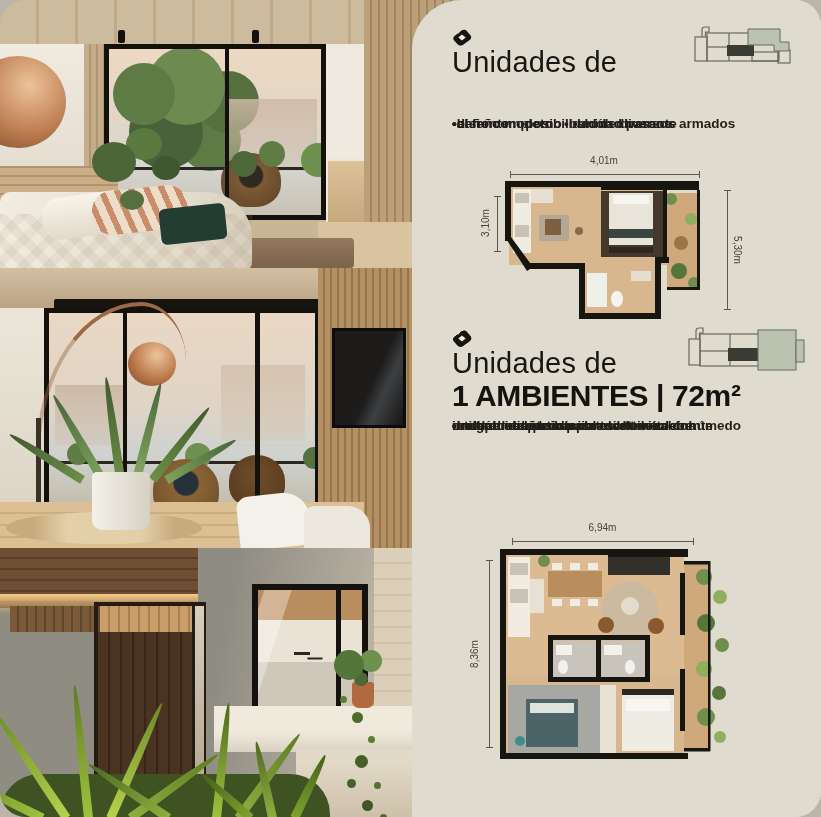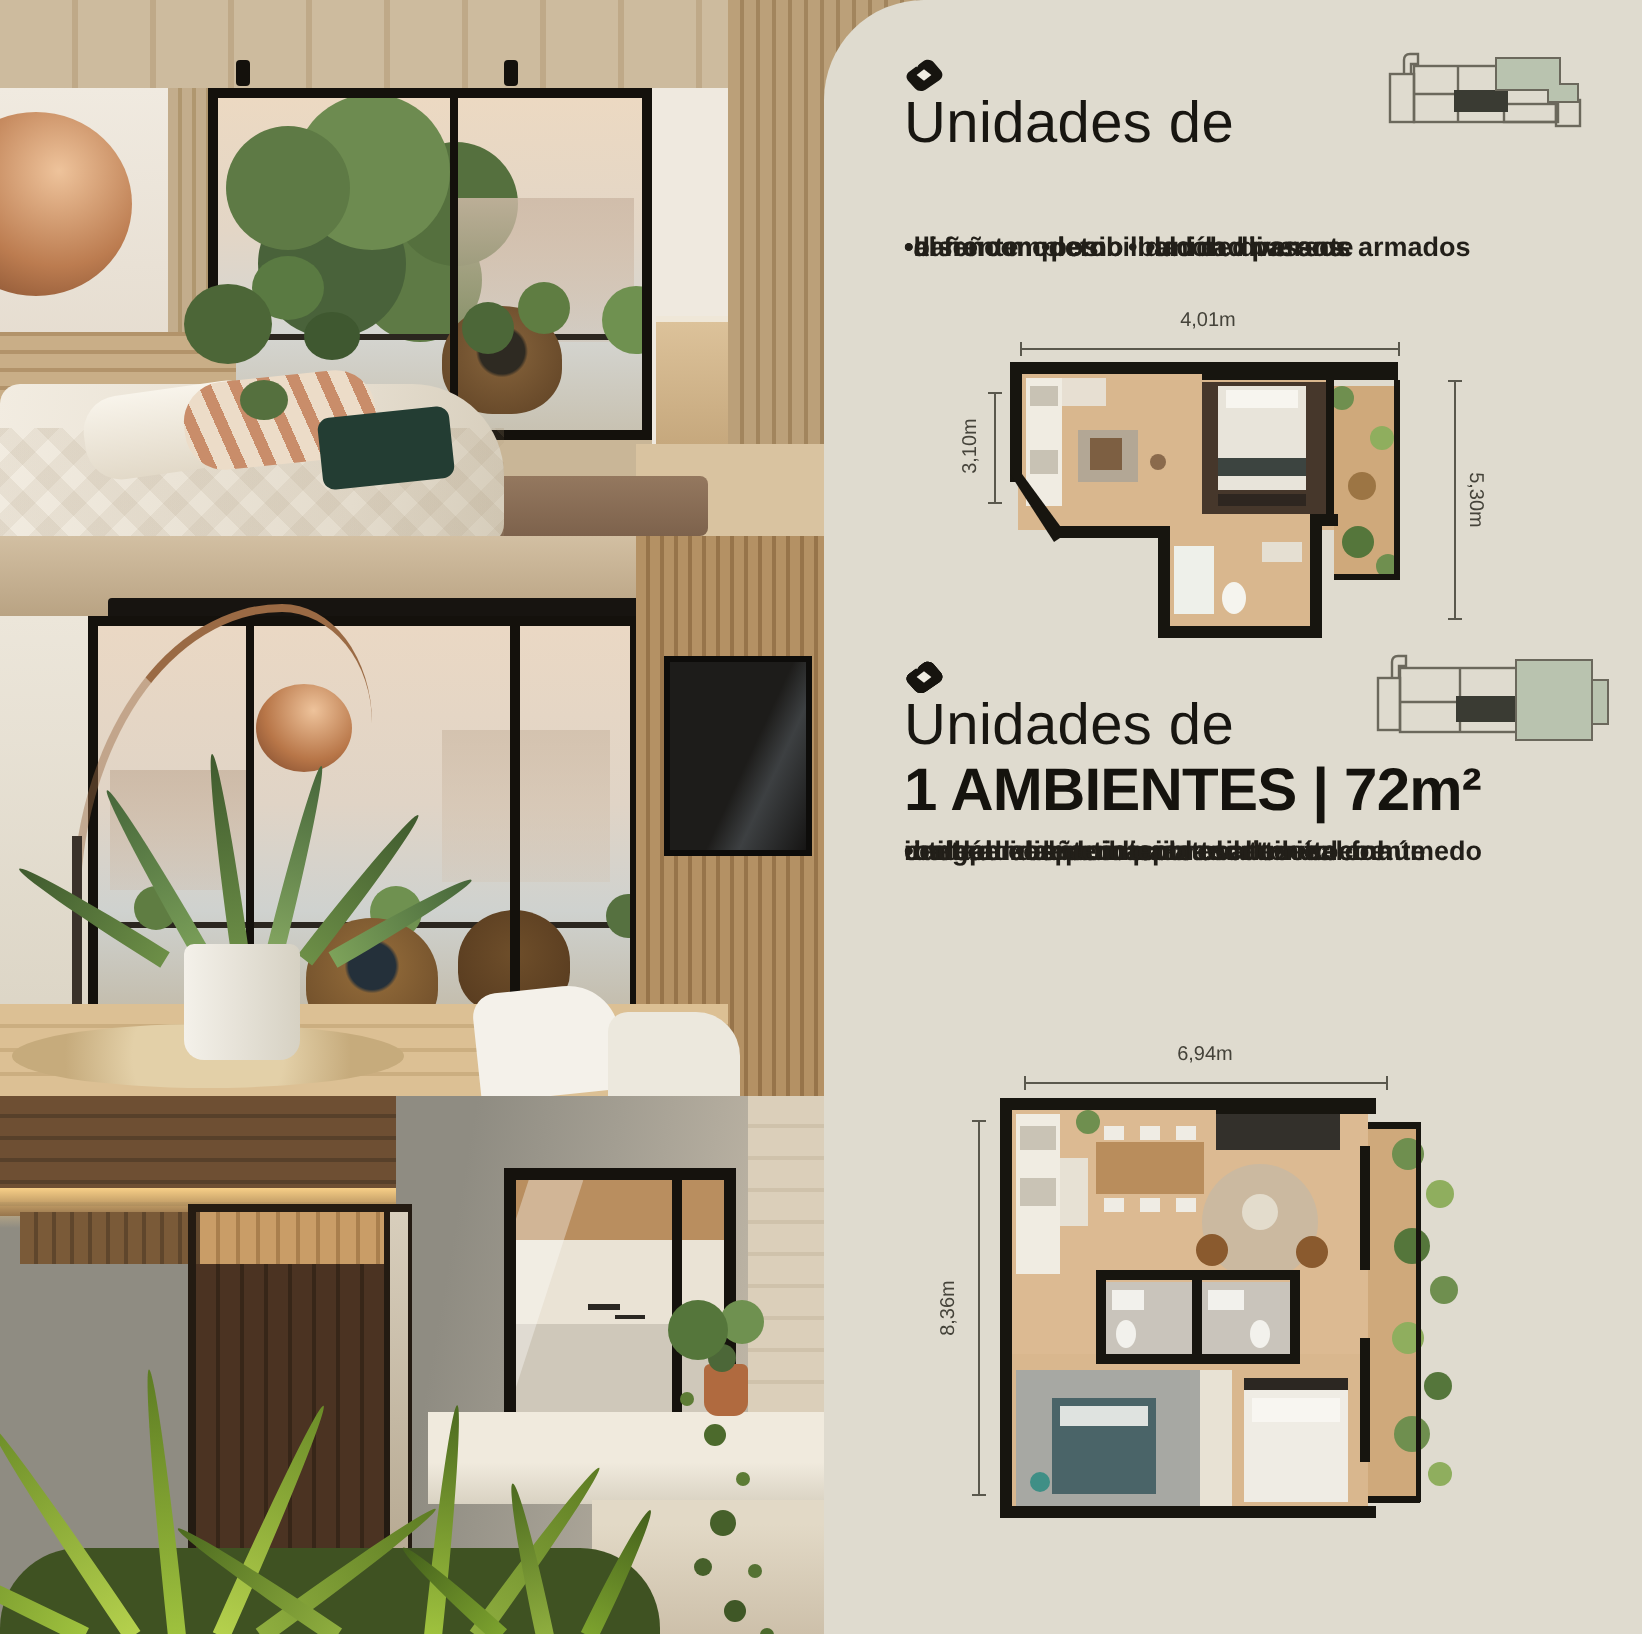--- a/index.html
+++ b/index.html
@@ -1,16 +1,16 @@
 <!DOCTYPE html>
 <html><head>
 <meta charset="utf-8">
 <style>
   html,body{margin:0;padding:0;background:#b9b5a8;font-family:"Liberation Sans","DejaVu Sans",sans-serif;}
-  #stage{position:relative;width:821px;height:817px;overflow:hidden;background:#dfdbcf;}
+  #stage{position:relative;width:821px;height:817px;overflow:hidden;background:#dfdbcf;border-radius:26px;}
   #stage *{position:absolute;box-sizing:border-box;}
 
   
   .photo{left:0;width:412px;overflow:hidden;}
   #ph1{top:0;height:268px;background:#c9b697;}
   #ph2{top:268px;height:280px;background:#e6dfd2;}
   #ph3{top:548px;height:269px;background:#8f8c82;}
 
   
   .p1-ceiling{left:0;top:0;width:412px;height:52px;background:repeating-linear-gradient(90deg,#cdbb9e 0 36px,#bfa988 36px 39px),#c8b697;}

